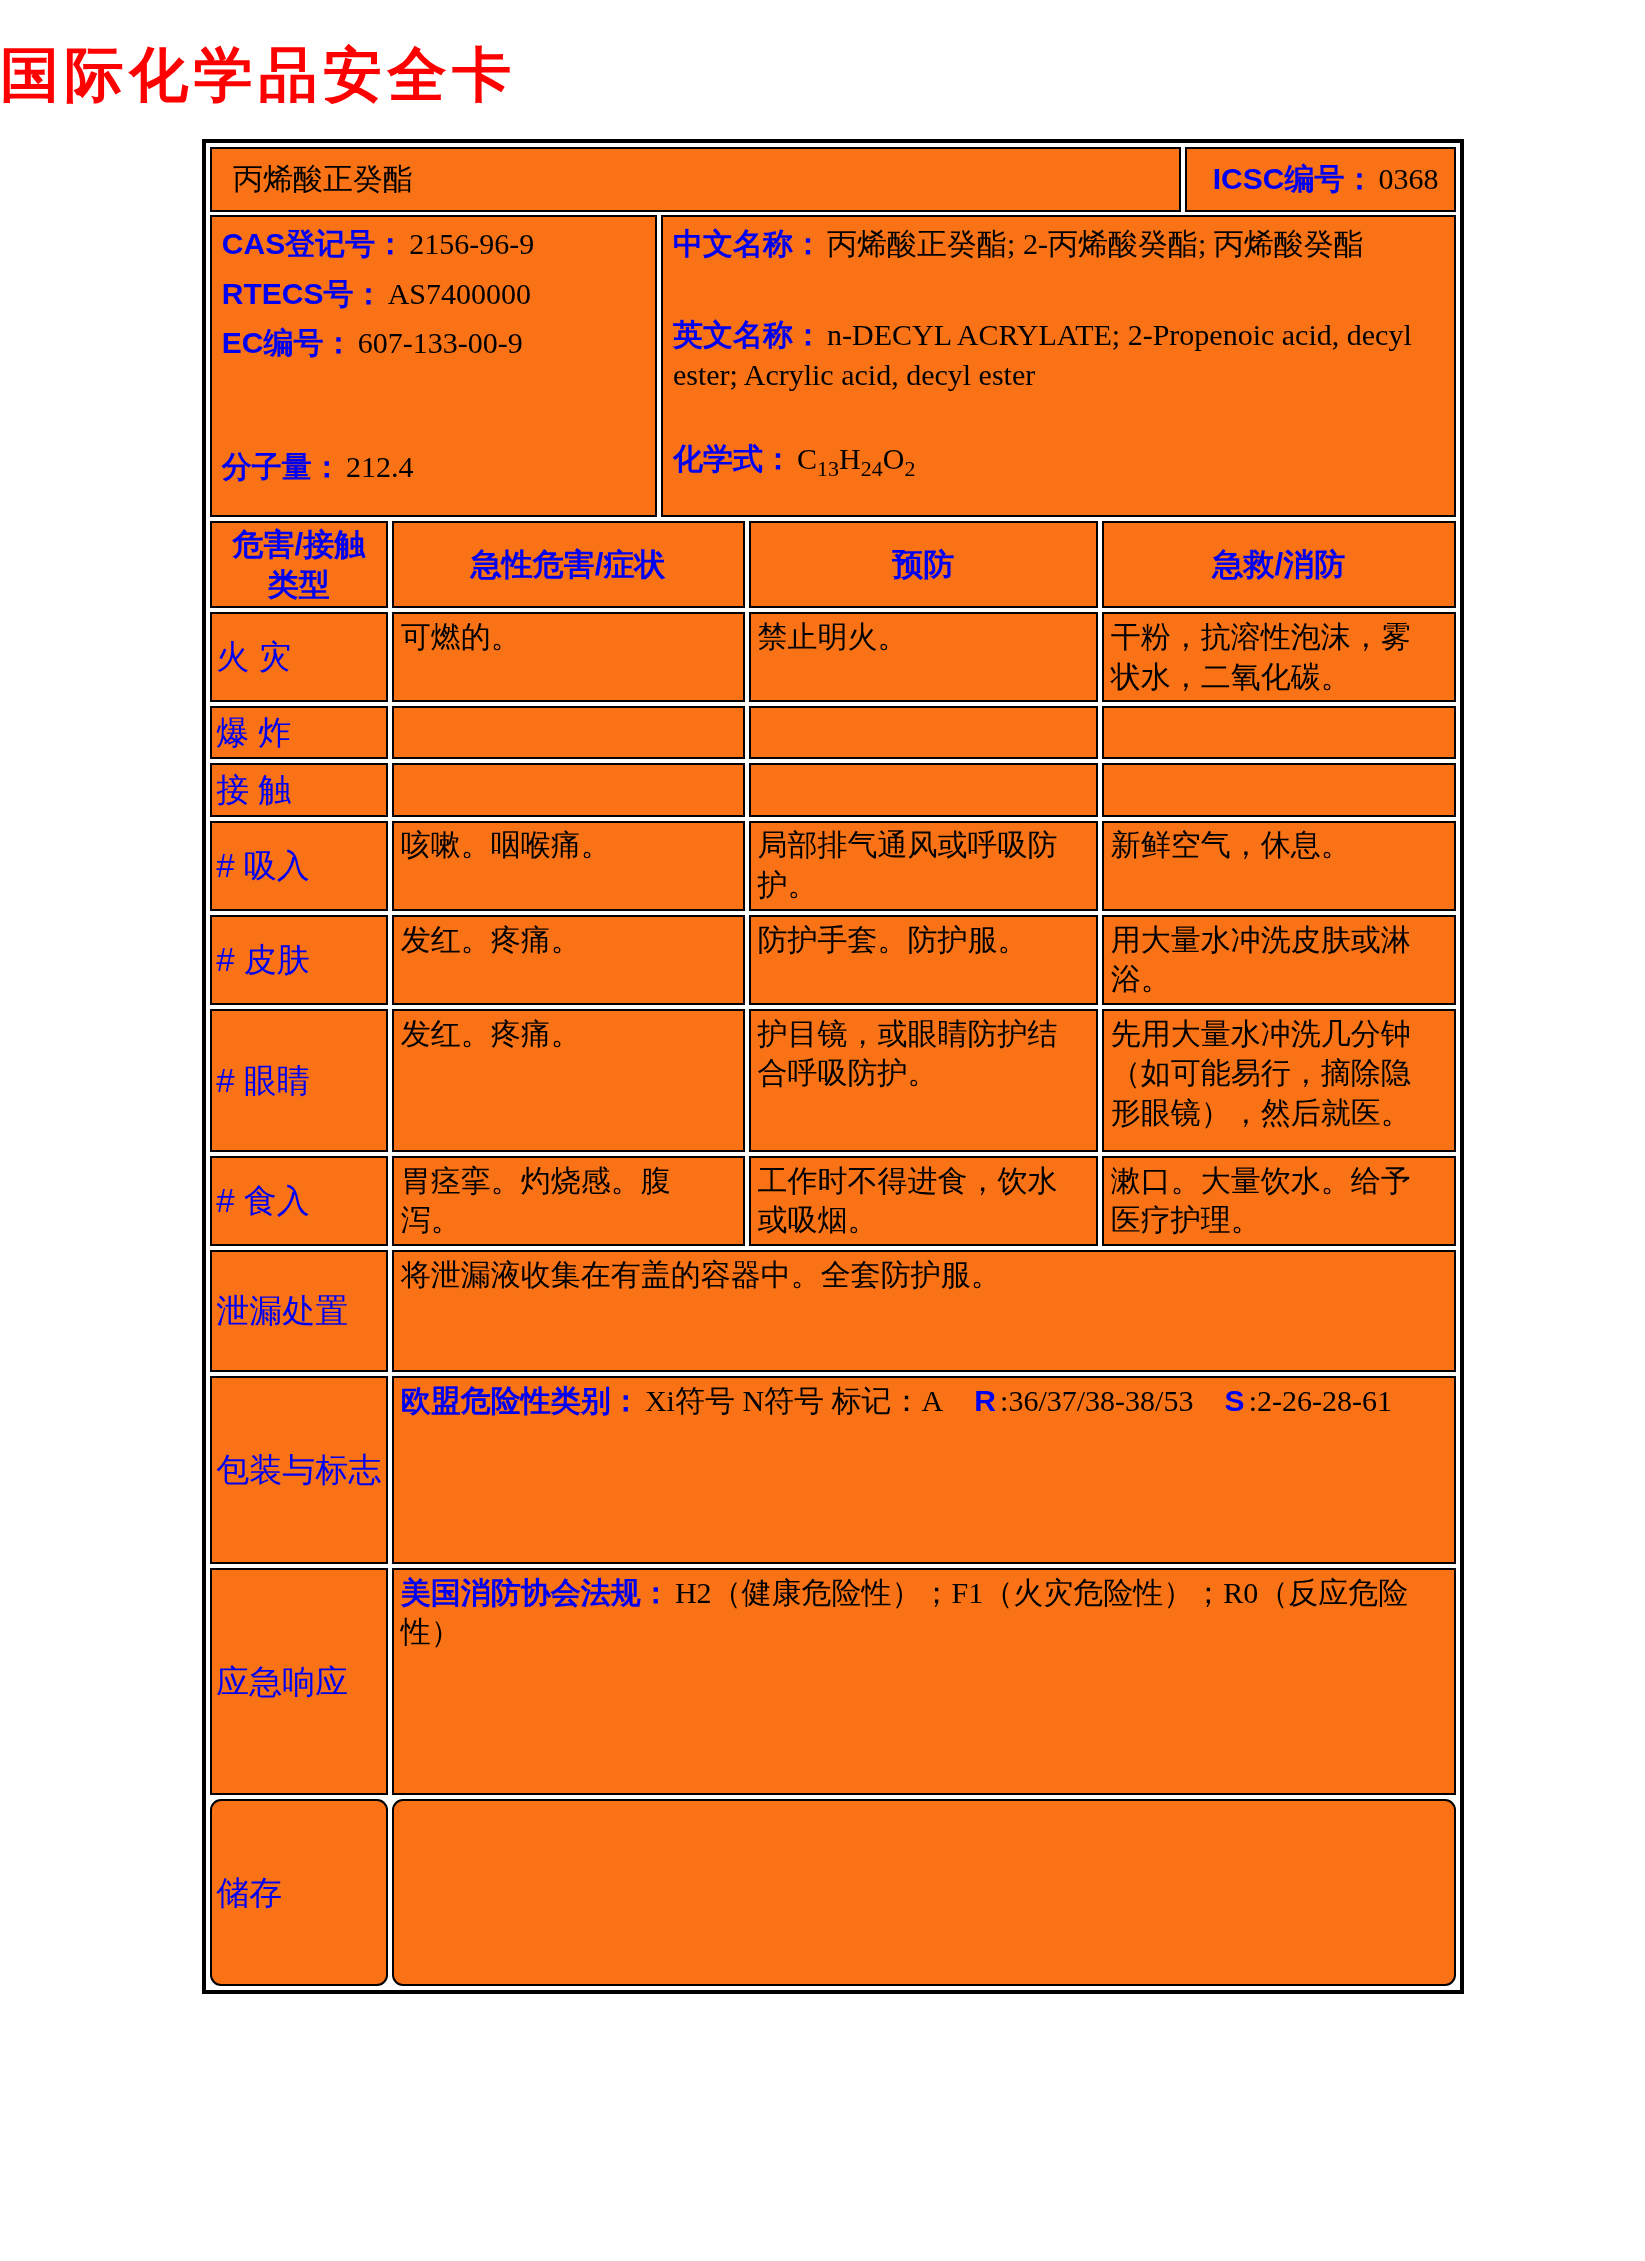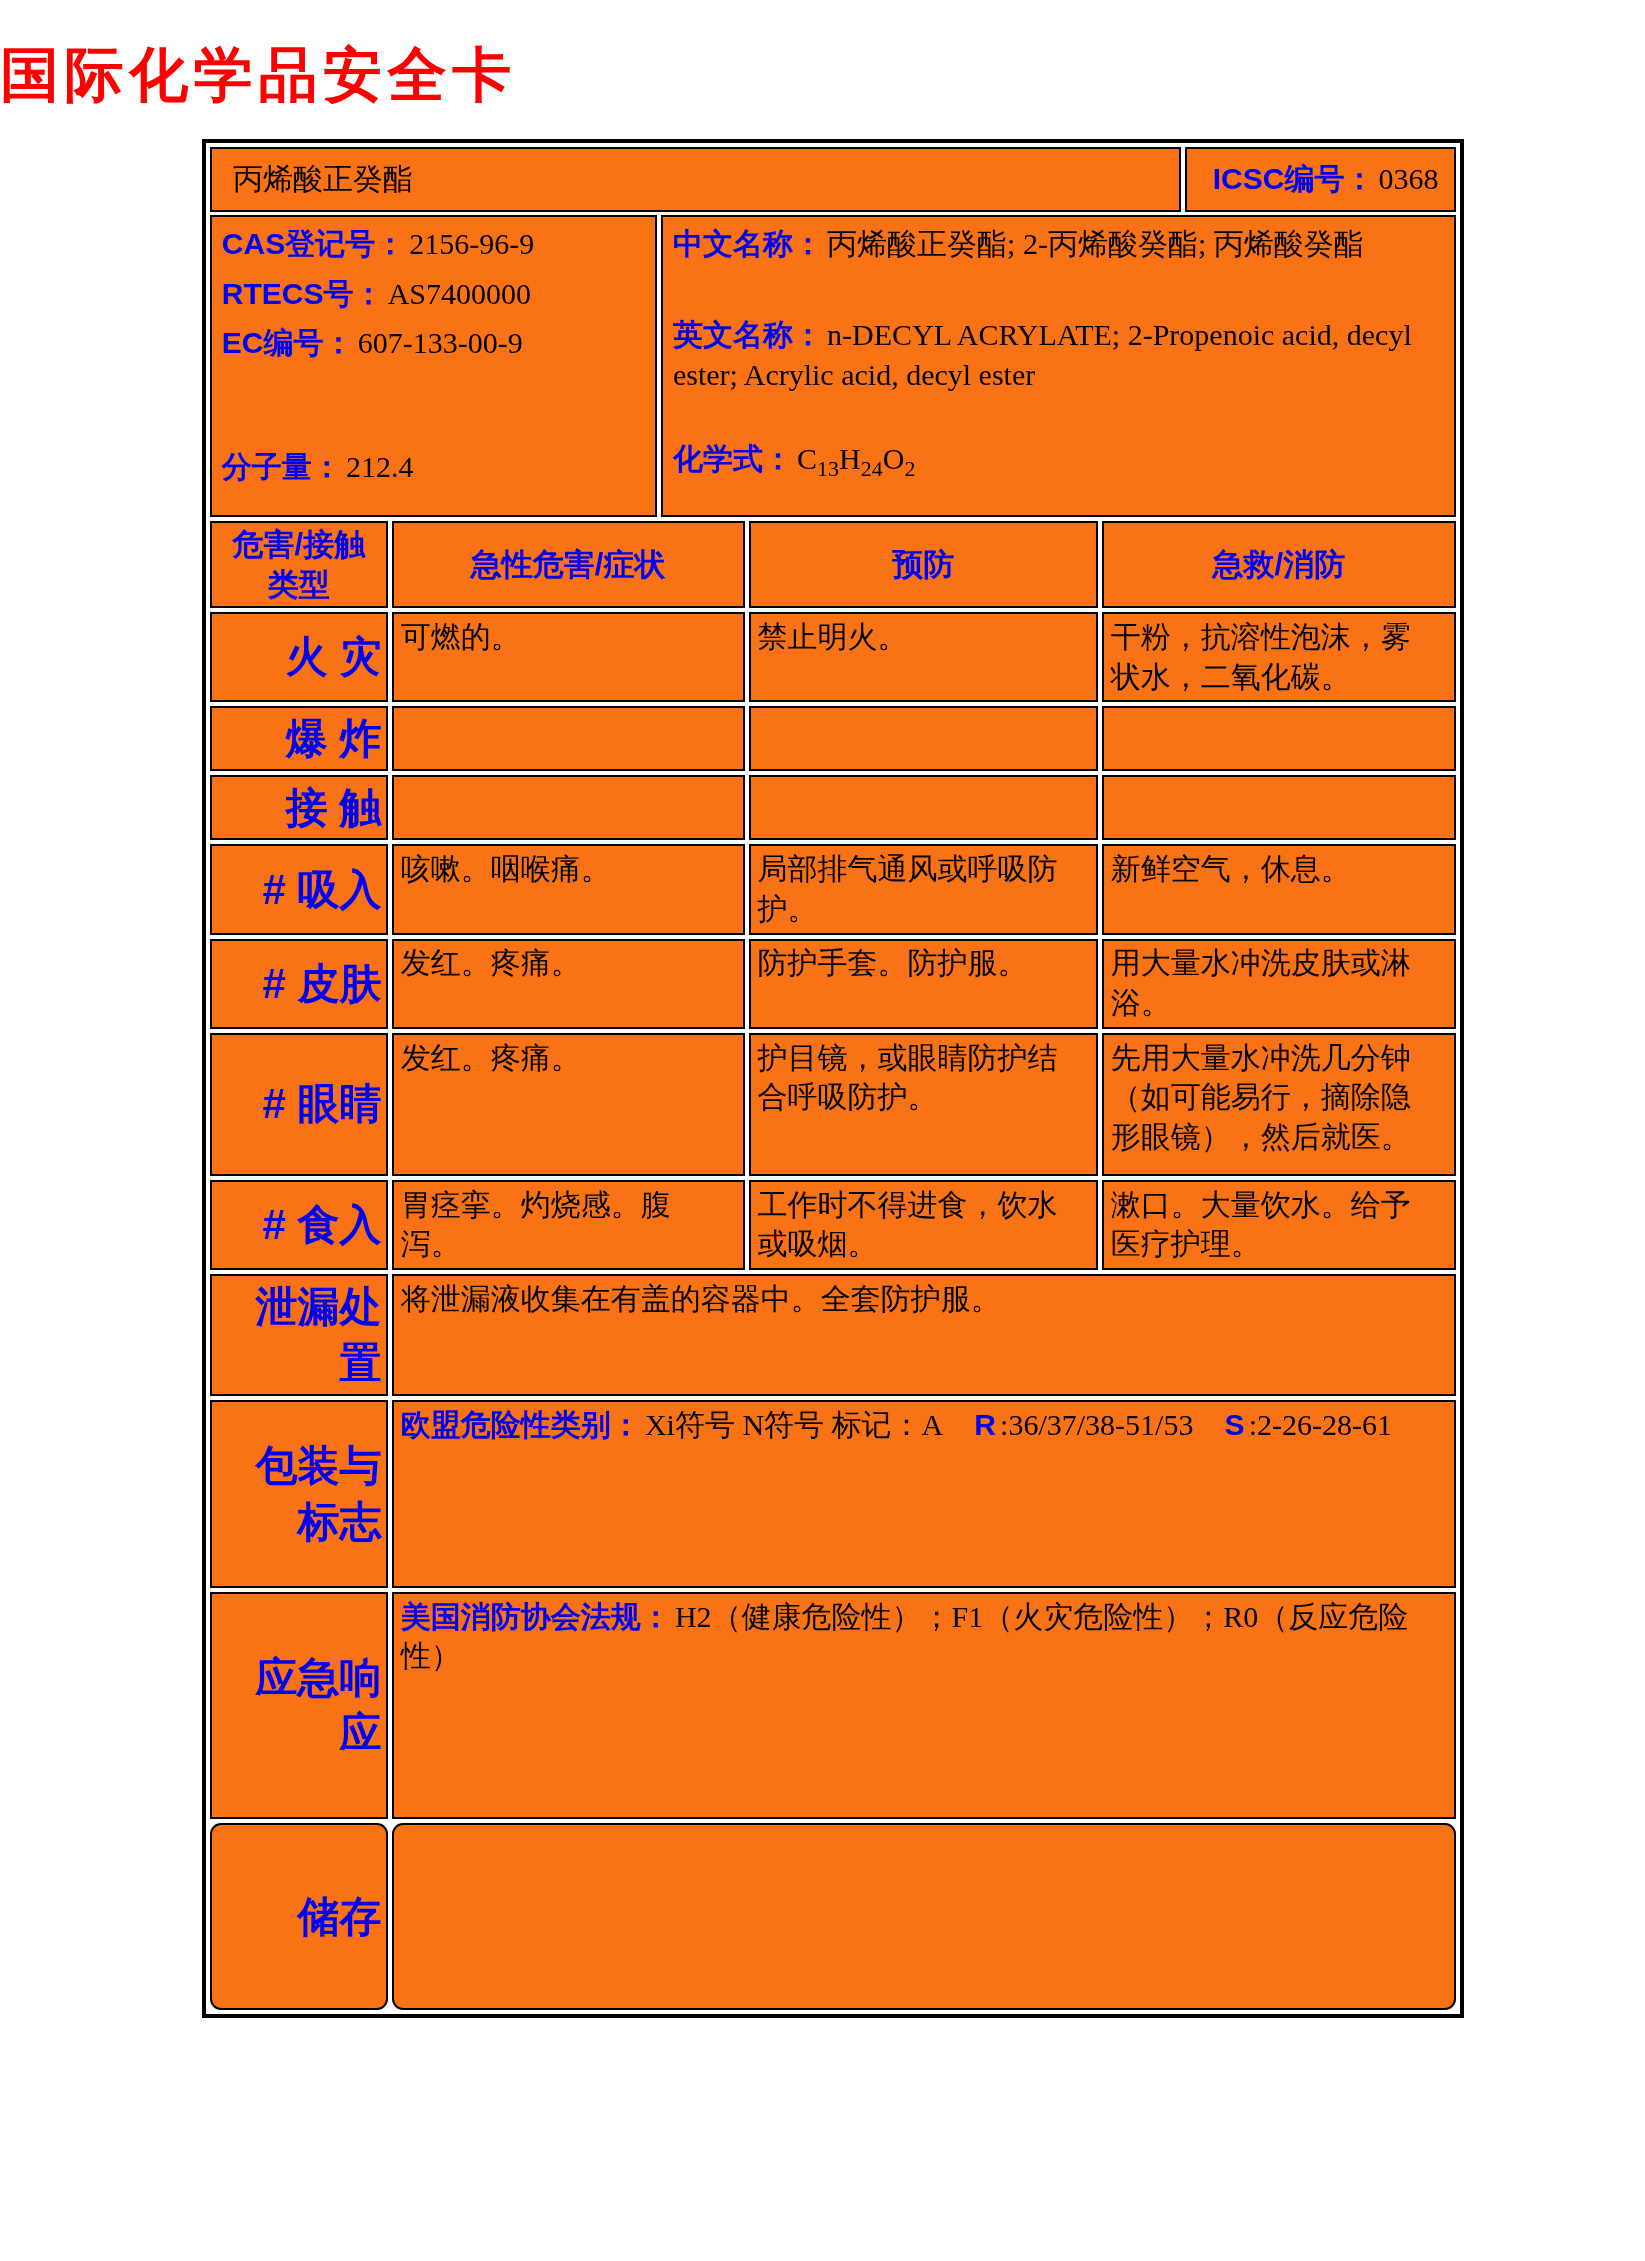--- a/index.html
+++ b/index.html
@@ -61,24 +61,24 @@
   
   .hd td{
     height:87px;vertical-align:middle;text-align:center;
   }
   .hd .hlbl{
     color:#0000f0;
     font-family:"Liberation Sans","DejaVu Sans",sans-serif;
     font-weight:bold;font-size:31px;line-height:1.25;
   }
   td.rl{
-    vertical-align:middle;text-align:right;
+    vertical-align:middle;text-align:left;
     color:#0000f0;
     font-family:"Liberation Sans","DejaVu Sans",sans-serif;
-    font-weight:bold;font-size:42px;
+    font-weight:normal;font-size:33px;
     padding:2.8px 4.2px;
   }
   td.ct{vertical-align:top;text-align:left;padding:2.8px 15.4px 4.2px 7px;}
   tr.h96  td{height:70px;}
   tr.h46  td{height:39px;}
   tr.h104 td{height:79px;}
   tr.h196 td{height:143px;}
   tr.h182 td{height:122px;margin-top:40px;}
   tr.h262 td{height:188px;}
   tr.h252 td{height:227px;}
@@ -197,21 +197,21 @@
     </tr>
 
     <tr class="h182">
       <td class="rl">泄漏处置</td>
       <td class="ct" colspan="3">将泄漏液收集在有盖的容器中。全套防护服。</td>
     </tr>
 
     <tr class="h262">
       <td class="rl">包装与标志</td>
       <td class="ct" colspan="3">
-        <span class="blue">欧盟危险性类别：</span><span class="black">Xi符号 N符号 标记：A</span><span class="gap"></span><span class="blue">R</span><span class="black">:36/37/38-51/53</span><span class="gap"></span><span class="blue">S</span><span class="black">:2-26-28-61</span>
+        <span class="blue">欧盟危险性类别：</span><span class="black">Xi符号 N符号 标记：A</span><span class="gap"></span><span class="blue">R</span><span class="black">:36/37/38-38/53</span><span class="gap"></span><span class="blue">S</span><span class="black">:2-26-28-61</span>
       </td>
     </tr>
 
     <tr class="h252">
       <td class="rl">应急响应</td>
       <td class="ct" colspan="3">
         <span class="blue">美国消防协会法规：</span><span class="black">H2（健康危险性）；F1（火灾危险性）；R0（反应危险性）</span>
       </td>
     </tr>
 

